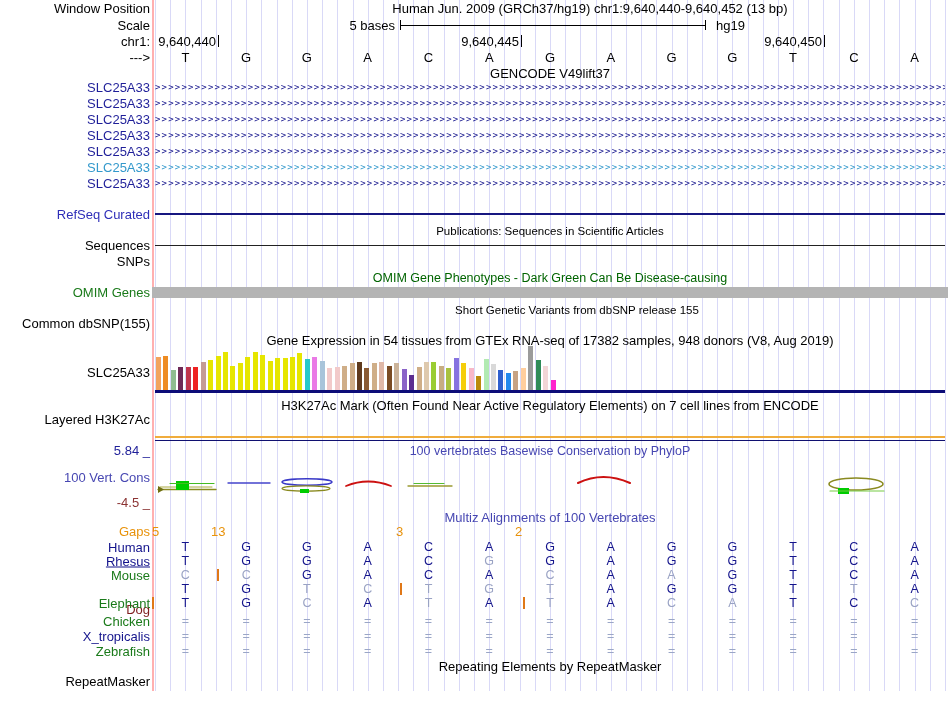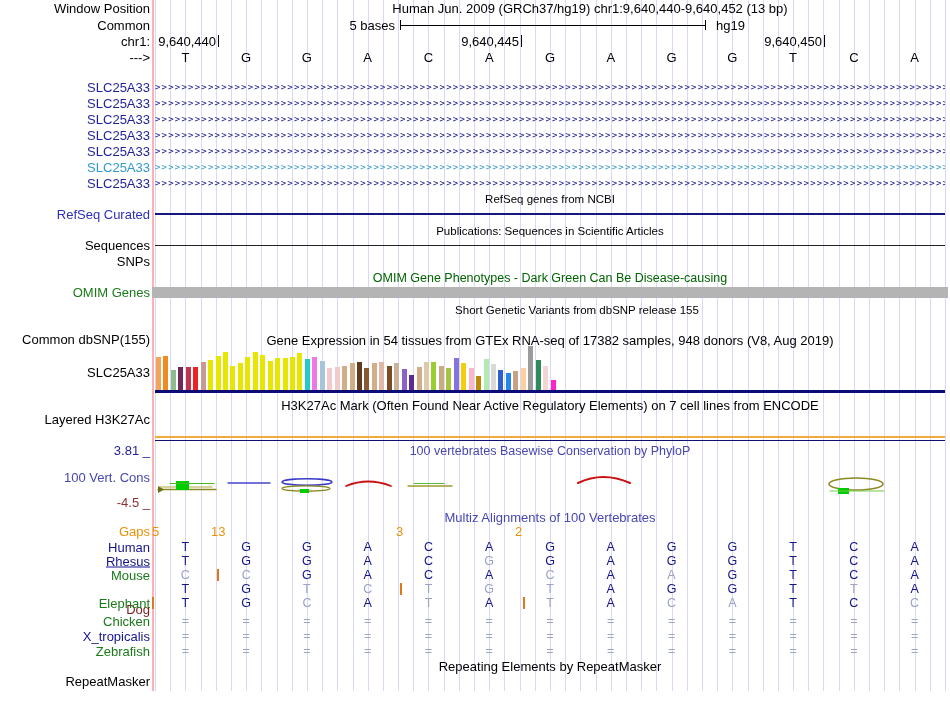--- a/index.html
+++ b/index.html
@@ -88,21 +88,21 @@
       <div class="gridline" style="left: 899.423px;"></div>
       <div class="gridline" style="left: 914.615px;"></div>
       <div class="gridline" style="left: 929.808px;"></div>
       <div class="gridline" style="left: 945px;"></div>
     </div>
   <div class="abs" style="left:152px;top:0;width:1.5px;height:691px;background:#ffb0b0;"></div>
 
   <div class="lbl" style="top:8px;">Window Position</div>
   <div class="abs" style="left:230px;top:8px;width:720px;text-align:center;transform:translateY(-50%);white-space:nowrap;">Human Jun. 2009 (GRCh37/hg19)   chr1:9,640,440-9,640,452 (13 bp)</div>
 
-  <div class="lbl" style="top:25px;">Common</div>
+  <div class="lbl" style="top:25px;">Scale</div>
   <div class="abs" style="right:555px;top:25px;transform:translateY(-50%);">5 bases</div>
   <div class="abs" style="left:400px;top:24.5px;width:306px;height:1.4px;background:#000;"></div>
   <div class="abs" style="left:400px;top:20px;width:1.4px;height:10px;background:#000;"></div>
   <div class="abs" style="left:705px;top:20px;width:1.4px;height:10px;background:#000;"></div>
   <div class="abs" style="left:716px;top:25px;transform:translateY(-50%);">hg19</div>
 
   <div class="lbl" style="top:41px;">chr1:</div>
   <div id="ruler">
       <div class="abs" style="right: 734px; top: 41px; transform: translateY(-50%); white-space: nowrap;">9,640,440</div>
       <div class="tick" style="left: 218px; top: 35px; height: 12px;"></div>
@@ -122,52 +122,52 @@
       <div class="baseletter" style="left: 459.231px; top: 57px;">A</div>
       <div class="baseletter" style="left: 520px; top: 57px;">G</div>
       <div class="baseletter" style="left: 580.769px; top: 57px;">A</div>
       <div class="baseletter" style="left: 641.538px; top: 57px;">G</div>
       <div class="baseletter" style="left: 702.308px; top: 57px;">G</div>
       <div class="baseletter" style="left: 763.077px; top: 57px;">T</div>
       <div class="baseletter" style="left: 823.846px; top: 57px;">C</div>
       <div class="baseletter" style="left: 884.615px; top: 57px;">A</div>
     </div>
 
+  <div class="ctr" style="top:73px;">GENCODE V49lift37</div>
   <div id="gencode-rows">
       <div class="lbl" style="top: 87px; color: rgb(31, 31, 153);">SLC25A33</div>
       <div class="txrow" style="top: 87px; color: rgb(20, 20, 140);">&gt;&gt;&gt;&gt;&gt;&gt;&gt;&gt;&gt;&gt;&gt;&gt;&gt;&gt;&gt;&gt;&gt;&gt;&gt;&gt;&gt;&gt;&gt;&gt;&gt;&gt;&gt;&gt;&gt;&gt;&gt;&gt;&gt;&gt;&gt;&gt;&gt;&gt;&gt;&gt;&gt;&gt;&gt;&gt;&gt;&gt;&gt;&gt;&gt;&gt;&gt;&gt;&gt;&gt;&gt;&gt;&gt;&gt;&gt;&gt;&gt;&gt;&gt;&gt;&gt;&gt;&gt;&gt;&gt;&gt;&gt;&gt;&gt;&gt;&gt;&gt;&gt;&gt;&gt;&gt;&gt;&gt;&gt;&gt;&gt;&gt;&gt;&gt;&gt;&gt;&gt;&gt;&gt;&gt;&gt;&gt;&gt;&gt;&gt;&gt;&gt;&gt;&gt;&gt;&gt;&gt;&gt;&gt;&gt;&gt;&gt;&gt;&gt;&gt;&gt;&gt;&gt;&gt;&gt;&gt;&gt;&gt;&gt;&gt;&gt;&gt;&gt;&gt;&gt;&gt;&gt;&gt;&gt;&gt;&gt;&gt;&gt;&gt;&gt;&gt;</div>
       <div class="lbl" style="top: 103px; color: rgb(31, 31, 153);">SLC25A33</div>
       <div class="txrow" style="top: 103px; color: rgb(20, 20, 140);">&gt;&gt;&gt;&gt;&gt;&gt;&gt;&gt;&gt;&gt;&gt;&gt;&gt;&gt;&gt;&gt;&gt;&gt;&gt;&gt;&gt;&gt;&gt;&gt;&gt;&gt;&gt;&gt;&gt;&gt;&gt;&gt;&gt;&gt;&gt;&gt;&gt;&gt;&gt;&gt;&gt;&gt;&gt;&gt;&gt;&gt;&gt;&gt;&gt;&gt;&gt;&gt;&gt;&gt;&gt;&gt;&gt;&gt;&gt;&gt;&gt;&gt;&gt;&gt;&gt;&gt;&gt;&gt;&gt;&gt;&gt;&gt;&gt;&gt;&gt;&gt;&gt;&gt;&gt;&gt;&gt;&gt;&gt;&gt;&gt;&gt;&gt;&gt;&gt;&gt;&gt;&gt;&gt;&gt;&gt;&gt;&gt;&gt;&gt;&gt;&gt;&gt;&gt;&gt;&gt;&gt;&gt;&gt;&gt;&gt;&gt;&gt;&gt;&gt;&gt;&gt;&gt;&gt;&gt;&gt;&gt;&gt;&gt;&gt;&gt;&gt;&gt;&gt;&gt;&gt;&gt;&gt;&gt;&gt;&gt;&gt;&gt;&gt;&gt;&gt;</div>
       <div class="lbl" style="top: 119px; color: rgb(31, 31, 153);">SLC25A33</div>
       <div class="txrow" style="top: 119px; color: rgb(20, 20, 140);">&gt;&gt;&gt;&gt;&gt;&gt;&gt;&gt;&gt;&gt;&gt;&gt;&gt;&gt;&gt;&gt;&gt;&gt;&gt;&gt;&gt;&gt;&gt;&gt;&gt;&gt;&gt;&gt;&gt;&gt;&gt;&gt;&gt;&gt;&gt;&gt;&gt;&gt;&gt;&gt;&gt;&gt;&gt;&gt;&gt;&gt;&gt;&gt;&gt;&gt;&gt;&gt;&gt;&gt;&gt;&gt;&gt;&gt;&gt;&gt;&gt;&gt;&gt;&gt;&gt;&gt;&gt;&gt;&gt;&gt;&gt;&gt;&gt;&gt;&gt;&gt;&gt;&gt;&gt;&gt;&gt;&gt;&gt;&gt;&gt;&gt;&gt;&gt;&gt;&gt;&gt;&gt;&gt;&gt;&gt;&gt;&gt;&gt;&gt;&gt;&gt;&gt;&gt;&gt;&gt;&gt;&gt;&gt;&gt;&gt;&gt;&gt;&gt;&gt;&gt;&gt;&gt;&gt;&gt;&gt;&gt;&gt;&gt;&gt;&gt;&gt;&gt;&gt;&gt;&gt;&gt;&gt;&gt;&gt;&gt;&gt;&gt;&gt;&gt;&gt;</div>
       <div class="lbl" style="top: 135px; color: rgb(31, 31, 153);">SLC25A33</div>
       <div class="txrow" style="top: 135px; color: rgb(20, 20, 140);">&gt;&gt;&gt;&gt;&gt;&gt;&gt;&gt;&gt;&gt;&gt;&gt;&gt;&gt;&gt;&gt;&gt;&gt;&gt;&gt;&gt;&gt;&gt;&gt;&gt;&gt;&gt;&gt;&gt;&gt;&gt;&gt;&gt;&gt;&gt;&gt;&gt;&gt;&gt;&gt;&gt;&gt;&gt;&gt;&gt;&gt;&gt;&gt;&gt;&gt;&gt;&gt;&gt;&gt;&gt;&gt;&gt;&gt;&gt;&gt;&gt;&gt;&gt;&gt;&gt;&gt;&gt;&gt;&gt;&gt;&gt;&gt;&gt;&gt;&gt;&gt;&gt;&gt;&gt;&gt;&gt;&gt;&gt;&gt;&gt;&gt;&gt;&gt;&gt;&gt;&gt;&gt;&gt;&gt;&gt;&gt;&gt;&gt;&gt;&gt;&gt;&gt;&gt;&gt;&gt;&gt;&gt;&gt;&gt;&gt;&gt;&gt;&gt;&gt;&gt;&gt;&gt;&gt;&gt;&gt;&gt;&gt;&gt;&gt;&gt;&gt;&gt;&gt;&gt;&gt;&gt;&gt;&gt;&gt;&gt;&gt;&gt;&gt;&gt;&gt;</div>
       <div class="lbl" style="top: 151px; color: rgb(31, 31, 153);">SLC25A33</div>
       <div class="txrow" style="top: 151px; color: rgb(20, 20, 140);">&gt;&gt;&gt;&gt;&gt;&gt;&gt;&gt;&gt;&gt;&gt;&gt;&gt;&gt;&gt;&gt;&gt;&gt;&gt;&gt;&gt;&gt;&gt;&gt;&gt;&gt;&gt;&gt;&gt;&gt;&gt;&gt;&gt;&gt;&gt;&gt;&gt;&gt;&gt;&gt;&gt;&gt;&gt;&gt;&gt;&gt;&gt;&gt;&gt;&gt;&gt;&gt;&gt;&gt;&gt;&gt;&gt;&gt;&gt;&gt;&gt;&gt;&gt;&gt;&gt;&gt;&gt;&gt;&gt;&gt;&gt;&gt;&gt;&gt;&gt;&gt;&gt;&gt;&gt;&gt;&gt;&gt;&gt;&gt;&gt;&gt;&gt;&gt;&gt;&gt;&gt;&gt;&gt;&gt;&gt;&gt;&gt;&gt;&gt;&gt;&gt;&gt;&gt;&gt;&gt;&gt;&gt;&gt;&gt;&gt;&gt;&gt;&gt;&gt;&gt;&gt;&gt;&gt;&gt;&gt;&gt;&gt;&gt;&gt;&gt;&gt;&gt;&gt;&gt;&gt;&gt;&gt;&gt;&gt;&gt;&gt;&gt;&gt;&gt;&gt;</div>
       <div class="lbl" style="top: 167px; color: rgb(51, 153, 204);">SLC25A33</div>
       <div class="txrow" style="top: 167px; color: rgb(51, 153, 204);">&gt;&gt;&gt;&gt;&gt;&gt;&gt;&gt;&gt;&gt;&gt;&gt;&gt;&gt;&gt;&gt;&gt;&gt;&gt;&gt;&gt;&gt;&gt;&gt;&gt;&gt;&gt;&gt;&gt;&gt;&gt;&gt;&gt;&gt;&gt;&gt;&gt;&gt;&gt;&gt;&gt;&gt;&gt;&gt;&gt;&gt;&gt;&gt;&gt;&gt;&gt;&gt;&gt;&gt;&gt;&gt;&gt;&gt;&gt;&gt;&gt;&gt;&gt;&gt;&gt;&gt;&gt;&gt;&gt;&gt;&gt;&gt;&gt;&gt;&gt;&gt;&gt;&gt;&gt;&gt;&gt;&gt;&gt;&gt;&gt;&gt;&gt;&gt;&gt;&gt;&gt;&gt;&gt;&gt;&gt;&gt;&gt;&gt;&gt;&gt;&gt;&gt;&gt;&gt;&gt;&gt;&gt;&gt;&gt;&gt;&gt;&gt;&gt;&gt;&gt;&gt;&gt;&gt;&gt;&gt;&gt;&gt;&gt;&gt;&gt;&gt;&gt;&gt;&gt;&gt;&gt;&gt;&gt;&gt;&gt;&gt;&gt;&gt;&gt;&gt;</div>
       <div class="lbl" style="top: 183px; color: rgb(31, 31, 153);">SLC25A33</div>
       <div class="txrow" style="top: 183px; color: rgb(20, 20, 140);">&gt;&gt;&gt;&gt;&gt;&gt;&gt;&gt;&gt;&gt;&gt;&gt;&gt;&gt;&gt;&gt;&gt;&gt;&gt;&gt;&gt;&gt;&gt;&gt;&gt;&gt;&gt;&gt;&gt;&gt;&gt;&gt;&gt;&gt;&gt;&gt;&gt;&gt;&gt;&gt;&gt;&gt;&gt;&gt;&gt;&gt;&gt;&gt;&gt;&gt;&gt;&gt;&gt;&gt;&gt;&gt;&gt;&gt;&gt;&gt;&gt;&gt;&gt;&gt;&gt;&gt;&gt;&gt;&gt;&gt;&gt;&gt;&gt;&gt;&gt;&gt;&gt;&gt;&gt;&gt;&gt;&gt;&gt;&gt;&gt;&gt;&gt;&gt;&gt;&gt;&gt;&gt;&gt;&gt;&gt;&gt;&gt;&gt;&gt;&gt;&gt;&gt;&gt;&gt;&gt;&gt;&gt;&gt;&gt;&gt;&gt;&gt;&gt;&gt;&gt;&gt;&gt;&gt;&gt;&gt;&gt;&gt;&gt;&gt;&gt;&gt;&gt;&gt;&gt;&gt;&gt;&gt;&gt;&gt;&gt;&gt;&gt;&gt;&gt;&gt;</div>
     </div>
 
-  <div class="ctr small" style="top:199px;">RefSeq genes from NCBI</div>
   <div class="lbl refseqblue" style="top:214px;">RefSeq Curated</div>
   <div class="hline" style="left:155px;top:213px;width:790px;height:1.6px;background:#161680;"></div>
 
   <div class="ctr small" style="top:231px;">Publications: Sequences in Scientific Articles</div>
   <div class="lbl" style="top:245px;">Sequences</div>
   <div class="hline" style="left:155px;top:244.5px;width:790px;height:1.3px;background:#222;"></div>
   <div class="lbl" style="top:261px;">SNPs</div>
 
   <div class="ctr dkgreen" style="top:278px;font-size:12.5px;">OMIM Gene Phenotypes - Dark Green Can Be Disease-causing</div>
   <div class="lbl green" style="top:292px;">OMIM Genes</div>
   <div class="hline" style="left:152px;top:287px;width:796px;height:11px;background:#b4b4b4;"></div>
 
   <div class="ctr small" style="top:310px;margin-left:27px;">Short Genetic Variants from dbSNP release 155</div>
-  <div class="lbl" style="top:323px;margin-top:16px;">Common dbSNP(155)</div>
+  <div class="lbl" style="top:323px;">Common dbSNP(155)</div>
 
   <div class="ctr" style="top:340px;">Gene Expression in 54 tissues from GTEx RNA-seq of 17382 samples, 948 donors (V8, Aug 2019)</div>
   <div class="lbl" style="top:372px;">SLC25A33</div>
   <div id="gtex-bars">
       <div class="gtexbar" style="left: 156px; top: 357px; width: 5px; height: 33px; background: rgb(242, 163, 92);"></div>
       <div class="gtexbar" style="left: 163.444px; top: 356px; width: 5px; height: 34px; background: rgb(238, 140, 34);"></div>
       <div class="gtexbar" style="left: 170.889px; top: 370px; width: 5px; height: 20px; background: rgb(143, 188, 143);"></div>
       <div class="gtexbar" style="left: 178.333px; top: 367px; width: 5px; height: 23px; background: rgb(110, 42, 87);"></div>
       <div class="gtexbar" style="left: 185.778px; top: 367px; width: 5px; height: 23px; background: rgb(192, 52, 76);"></div>
       <div class="gtexbar" style="left: 193.222px; top: 367px; width: 5px; height: 23px; background: rgb(238, 34, 34);"></div>
@@ -220,21 +220,21 @@
       <div class="gtexbar" style="left: 543.111px; top: 366px; width: 5px; height: 24px; background: rgb(242, 214, 214);"></div>
       <div class="gtexbar" style="left: 550.556px; top: 380px; width: 5px; height: 10px; background: rgb(255, 34, 204);"></div>
     </div>
   <div class="hline" style="left:155px;top:390px;width:790px;height:3px;background:#0c0c78;"></div>
 
   <div class="ctr" style="top:405px;">H3K27Ac Mark (Often Found Near Active Regulatory Elements) on 7 cell lines from ENCODE</div>
   <div class="lbl" style="top:419px;">Layered H3K27Ac</div>
   <div class="hline" style="left:155px;top:435.5px;width:790px;height:2.6px;background:#f0ac3c;"></div>
   <div class="hline" style="left:155px;top:439.5px;width:790px;height:1.5px;background:#101070;"></div>
 
-  <div class="lbl navy" style="top:450px;">3.81 _</div>
+  <div class="lbl navy" style="top:450px;">5.84 _</div>
   <div class="ctr phyloblue" style="top:451px;font-size:12.5px;">100 vertebrates Basewise Conservation by PhyloP</div>
   <div class="lbl phyloblue" style="top:477px;">100 Vert. Cons</div>
   <div class="lbl maroon" style="top:502px;">-4.5 _</div>
   <svg class="abs" style="left:0;top:0;width:950px;height:705px;pointer-events:none;" viewBox="0 0 950 705">
     <g fill="none" stroke-linecap="round">
       <line x1="158" y1="489.5" x2="216" y2="489.5" stroke="#8a8a20" stroke-width="1.4"></line>
       <line x1="160" y1="487" x2="212" y2="487" stroke="#aaaa40" stroke-width="1"></line>
       <path d="M164 489.5 L158 486 L158 493 Z" fill="#6e6e10" stroke="none"></path>
       <rect x="176" y="481" width="13" height="9" fill="#00cc00" stroke="none"></rect>
       <line x1="170" y1="483.5" x2="214" y2="483.5" stroke="#44bb22" stroke-width="1.2"></line>

